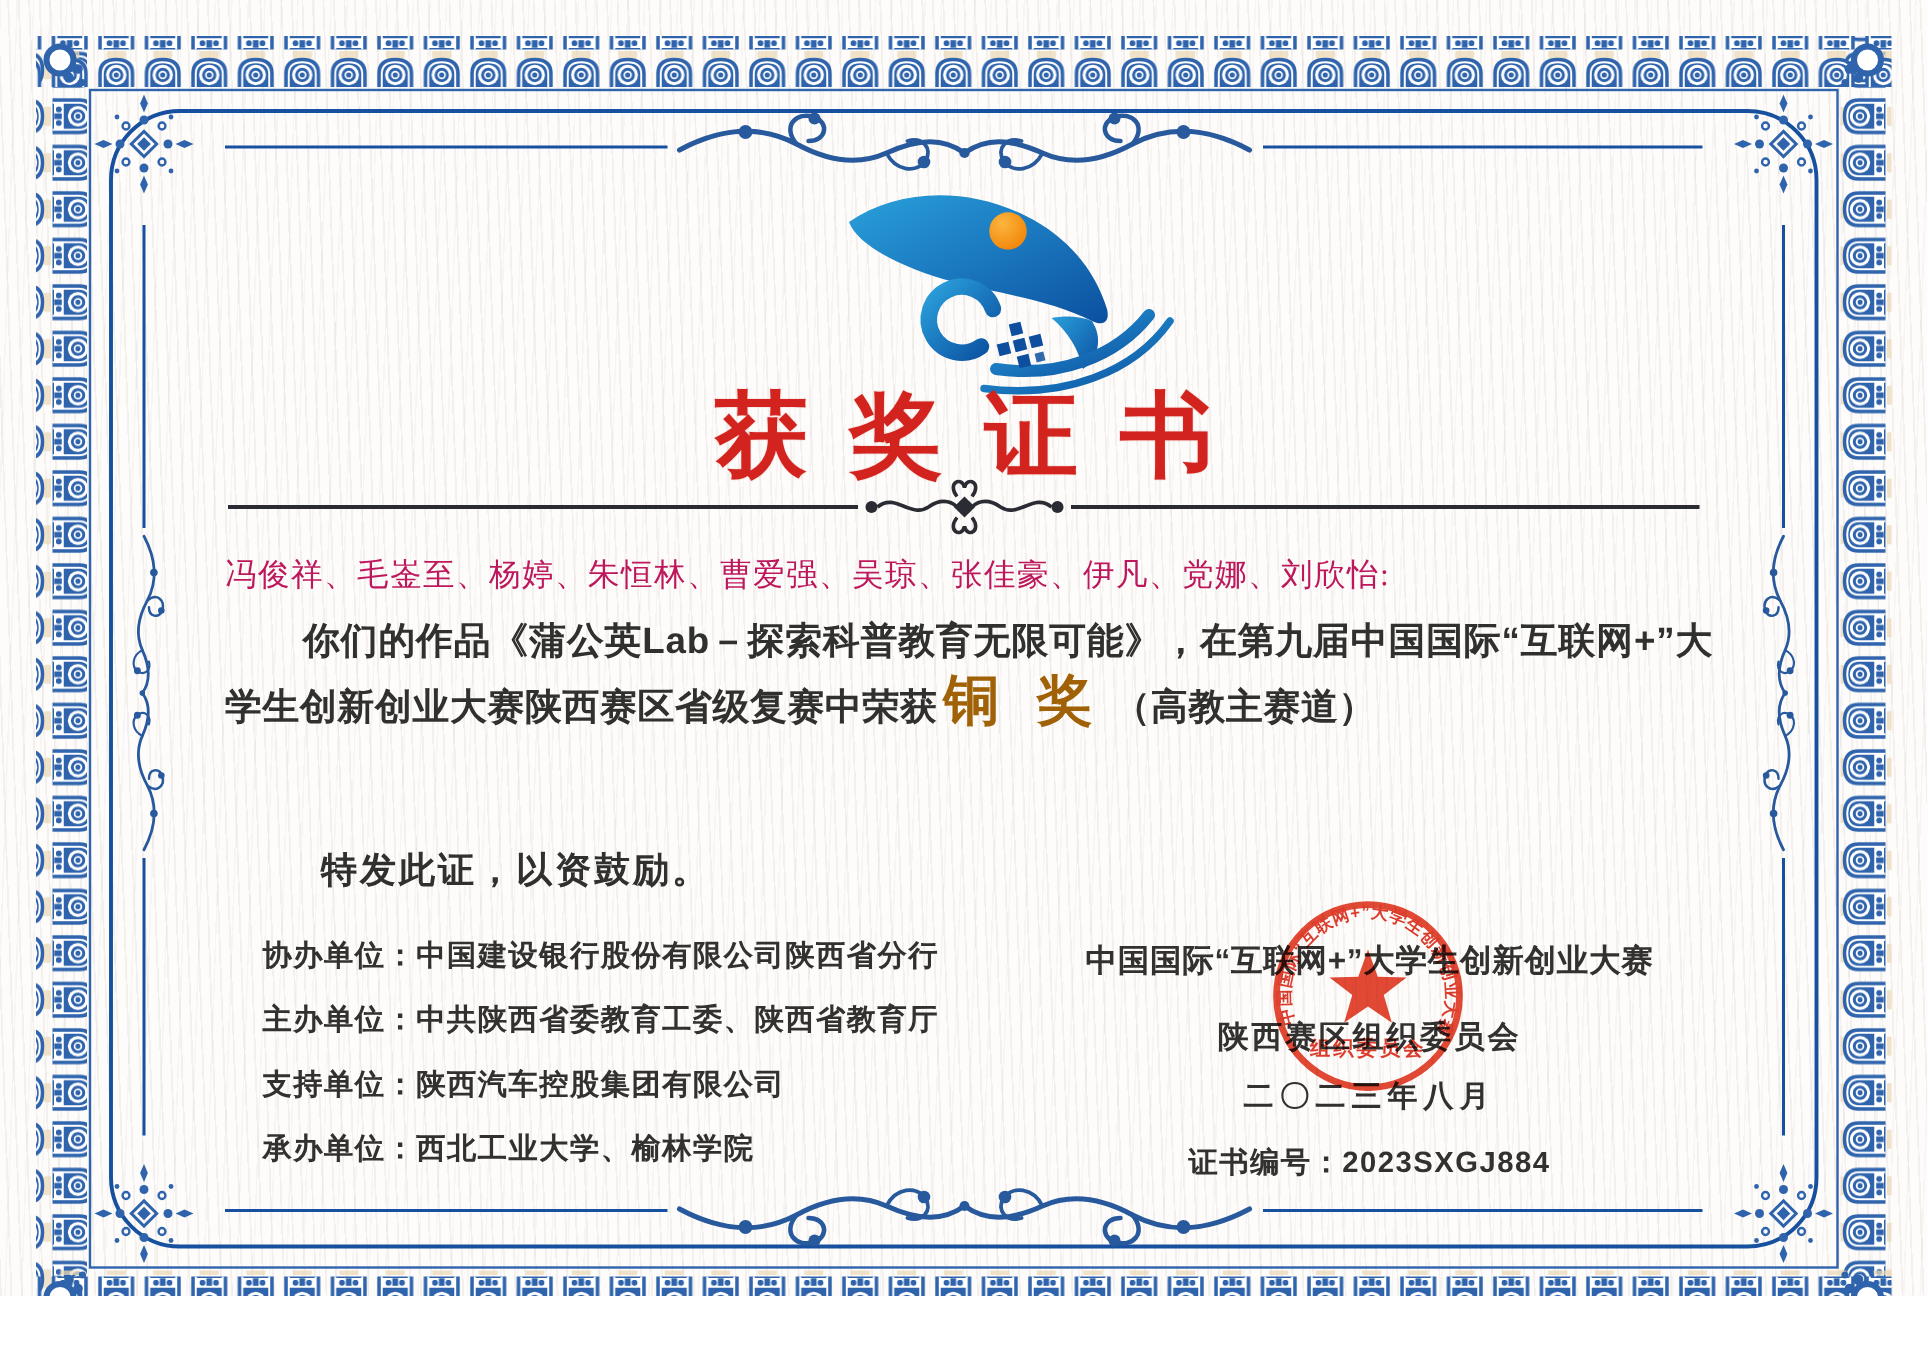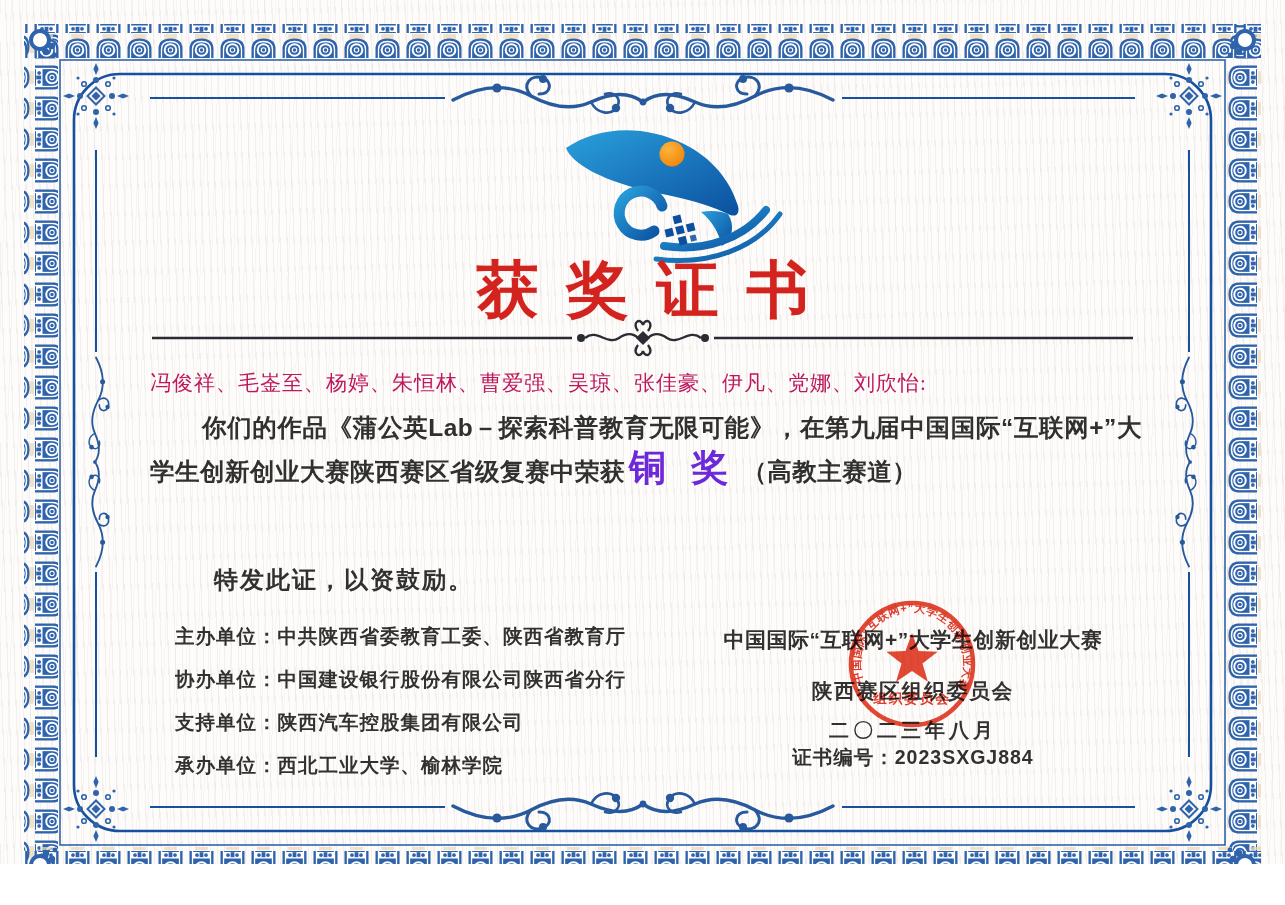--- a/index.html
+++ b/index.html
@@ -40,41 +40,41 @@
     font-family:"Liberation Serif", serif;
     font-size:21px;color:#be185d;letter-spacing:1px;
   }
   .para{
     position:absolute;left:150px;top:406px;width:992px;
     font-size:24.5px;line-height:44px;font-weight:bold;color:#30302f;
     text-align:justify;text-indent:52px;letter-spacing:0.5px;
   }
   .award{
     font-family:"Liberation Serif", serif;
-    font-weight:bold;color:#6d28d9;font-size:37px;
+    font-weight:bold;color:#a16207;font-size:37px;
     letter-spacing:8px;padding:0 6px 0 4px;line-height:30px;
   }
   .advisors{
     position:absolute;left:214px;top:506px;
     font-family:"Liberation Serif", serif;
     font-size:22.5px;color:#2c2927;letter-spacing:1.5px;
   }
   .closing{
     position:absolute;left:214px;top:564px;
     font-size:24px;font-weight:bold;color:#30302f;letter-spacing:2px;
   }
   .orgs{position:absolute;left:175px;top:623px;}
   .org-row{font-size:19.5px;font-weight:bold;color:#33312f;margin-bottom:16px;letter-spacing:1px;}
   .issuer{
     position:absolute;left:694px;top:626px;width:438px;text-align:center;color:#33312f;
   }
   .issuer .l1{font-size:21px;font-weight:bold;letter-spacing:0.5px;}
   .issuer .l2{font-size:20.5px;font-weight:bold;margin-top:23px;letter-spacing:2px;}
   .issuer .date{font-size:20px;font-weight:bold;margin-top:12px;letter-spacing:4px;}
-  .issuer .serial{font-size:19.5px;font-weight:bold;letter-spacing:1px;}
+  .issuer .serial{font-size:19.5px;font-weight:bold;margin-top:17px;letter-spacing:1px;}
   .stamp{position:absolute;left:832px;top:584px;width:160px;height:160px;z-index:3;
          mix-blend-mode:multiply;opacity:.92;}
 </style>
 </head>
 <body>
 
 <div class="page">
 
   <svg class="layer z1" width="1285" height="905" viewBox="0 0 1285 905">
     <defs>
@@ -245,22 +245,22 @@
   <div class="layer z2">
     <div class="title">获奖证书</div>
 
     <div class="recipients">冯俊祥、毛崟至、杨婷、朱恒林、曹爱强、吴琼、张佳豪、伊凡、党娜、刘欣怡:</div>
 
     <div class="para"><span>你们的作品《蒲公英Lab－探索科普教育无限可能》，在第九届中国国际“互联网+”大学生创新创业大赛陕西赛区省级复赛中荣获</span><span class="award">铜 奖</span><span>（高教主赛道）</span></div>
 
     <div class="closing">特发此证，以资鼓励。</div>
 
     <div class="orgs">
+      <div class="org-row"><span>协办单位：</span><span>中国建设银行股份有限公司陕西省分行</span></div>
       <div class="org-row"><span>主办单位：</span><span>中共陕西省委教育工委、陕西省教育厅</span></div>
-      <div class="org-row"><span>协办单位：</span><span>中国建设银行股份有限公司陕西省分行</span></div>
       <div class="org-row"><span>支持单位：</span><span>陕西汽车控股集团有限公司</span></div>
       <div class="org-row"><span>承办单位：</span><span>西北工业大学、榆林学院</span></div>
     </div>
 
     <div class="issuer">
       <div class="l1">中国国际“互联网+”大学生创新创业大赛</div>
       <div class="l2">陕西赛区组织委员会</div>
       <div class="date">二〇二三年八月</div>
       <div class="serial">证书编号：2023SXGJ884</div>
     </div>

